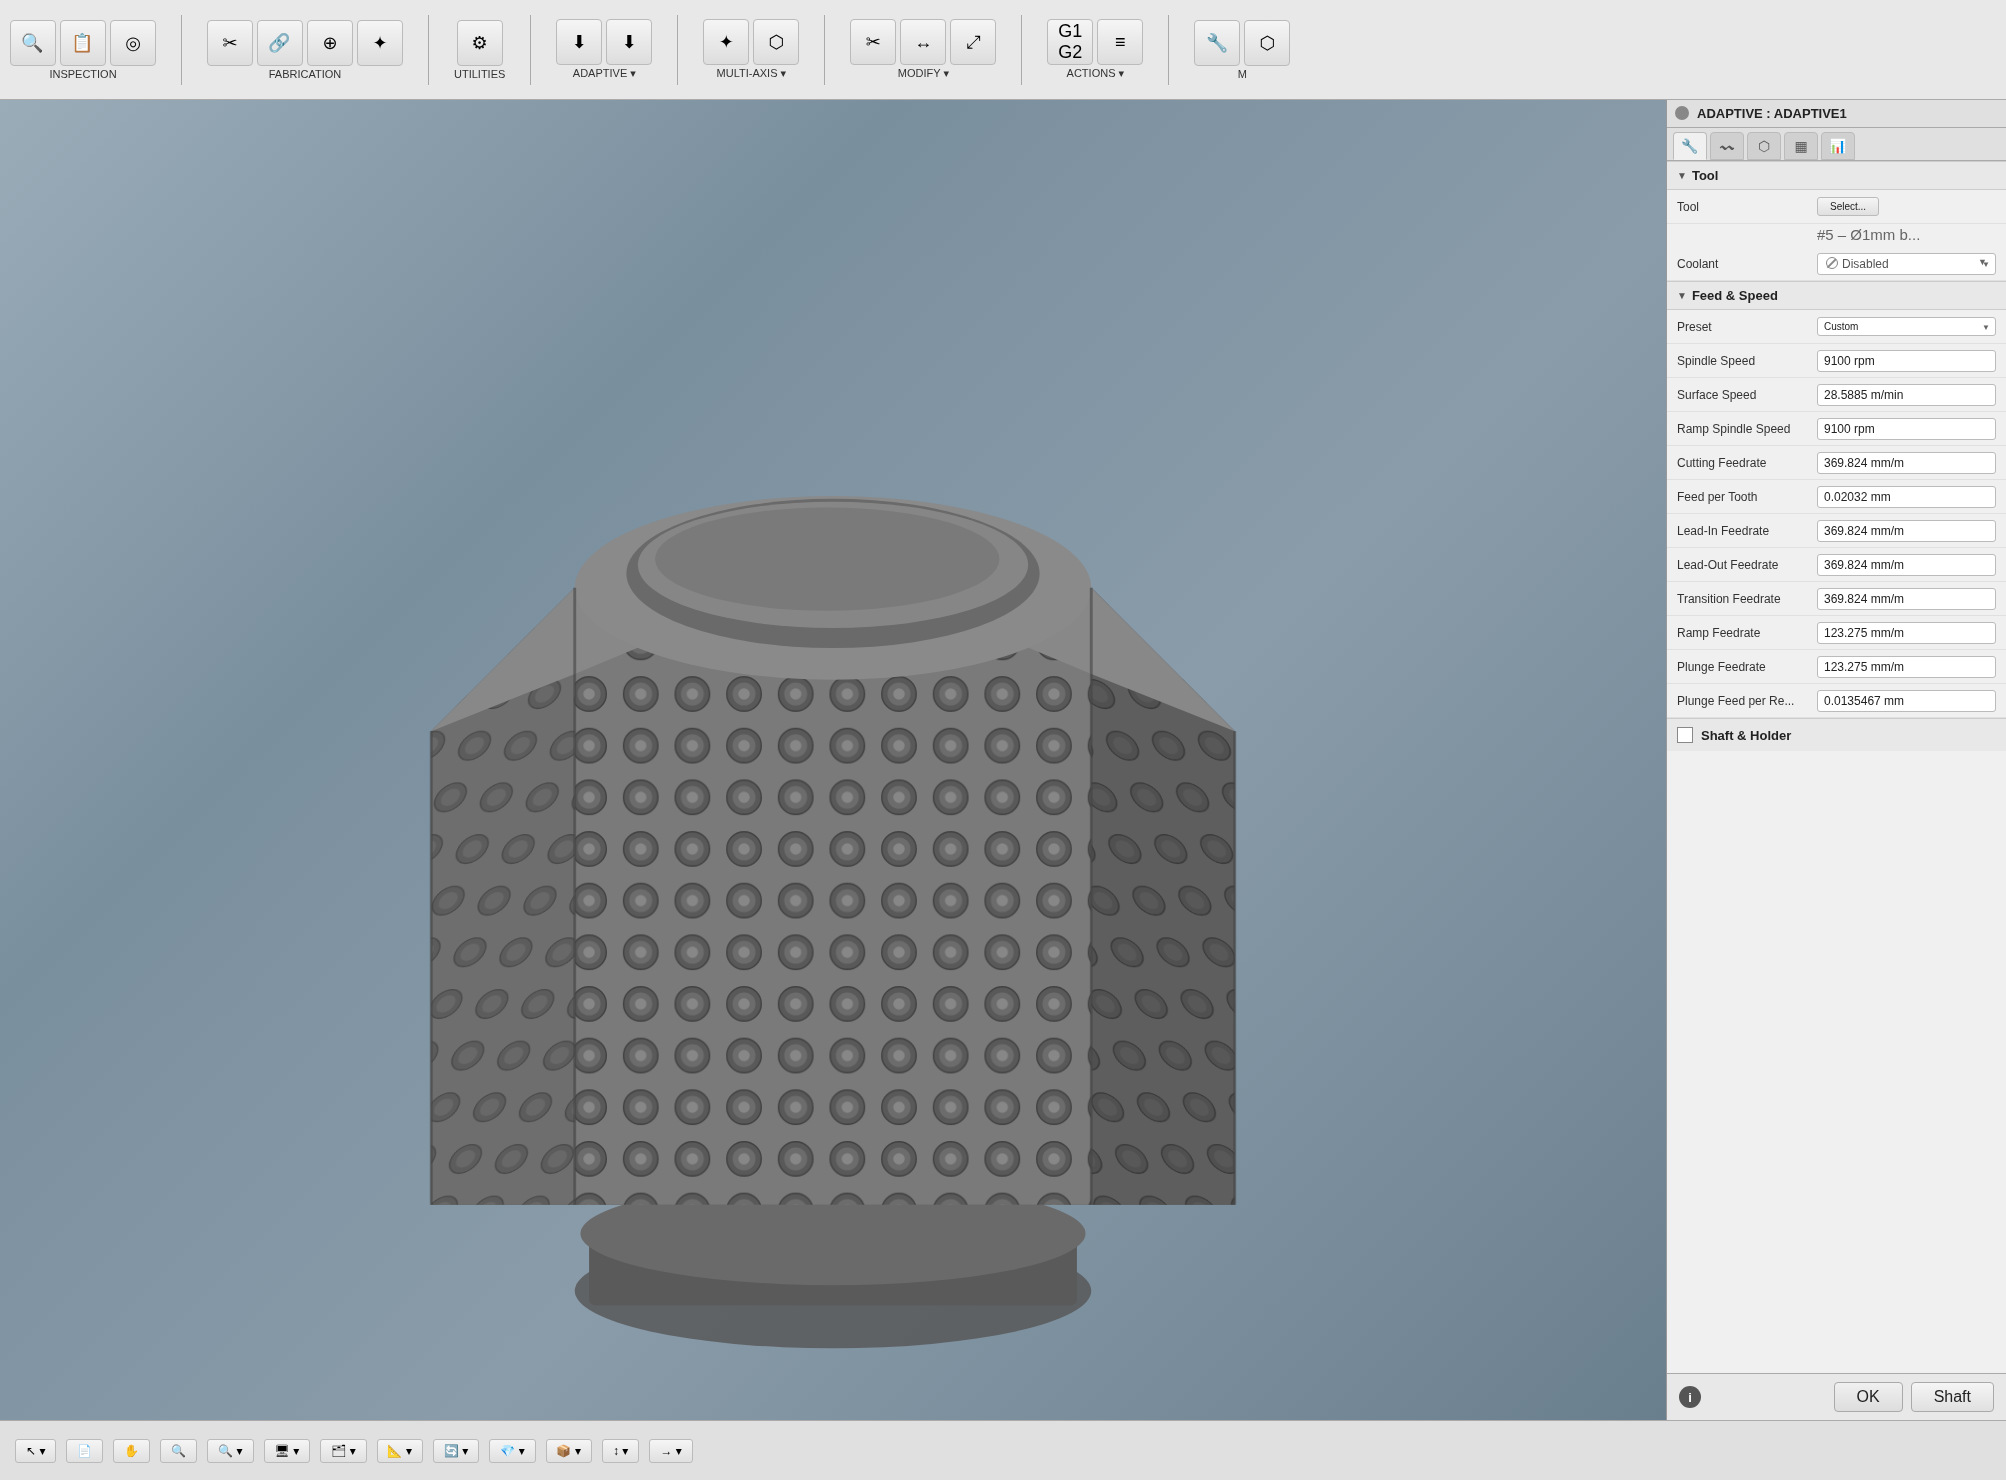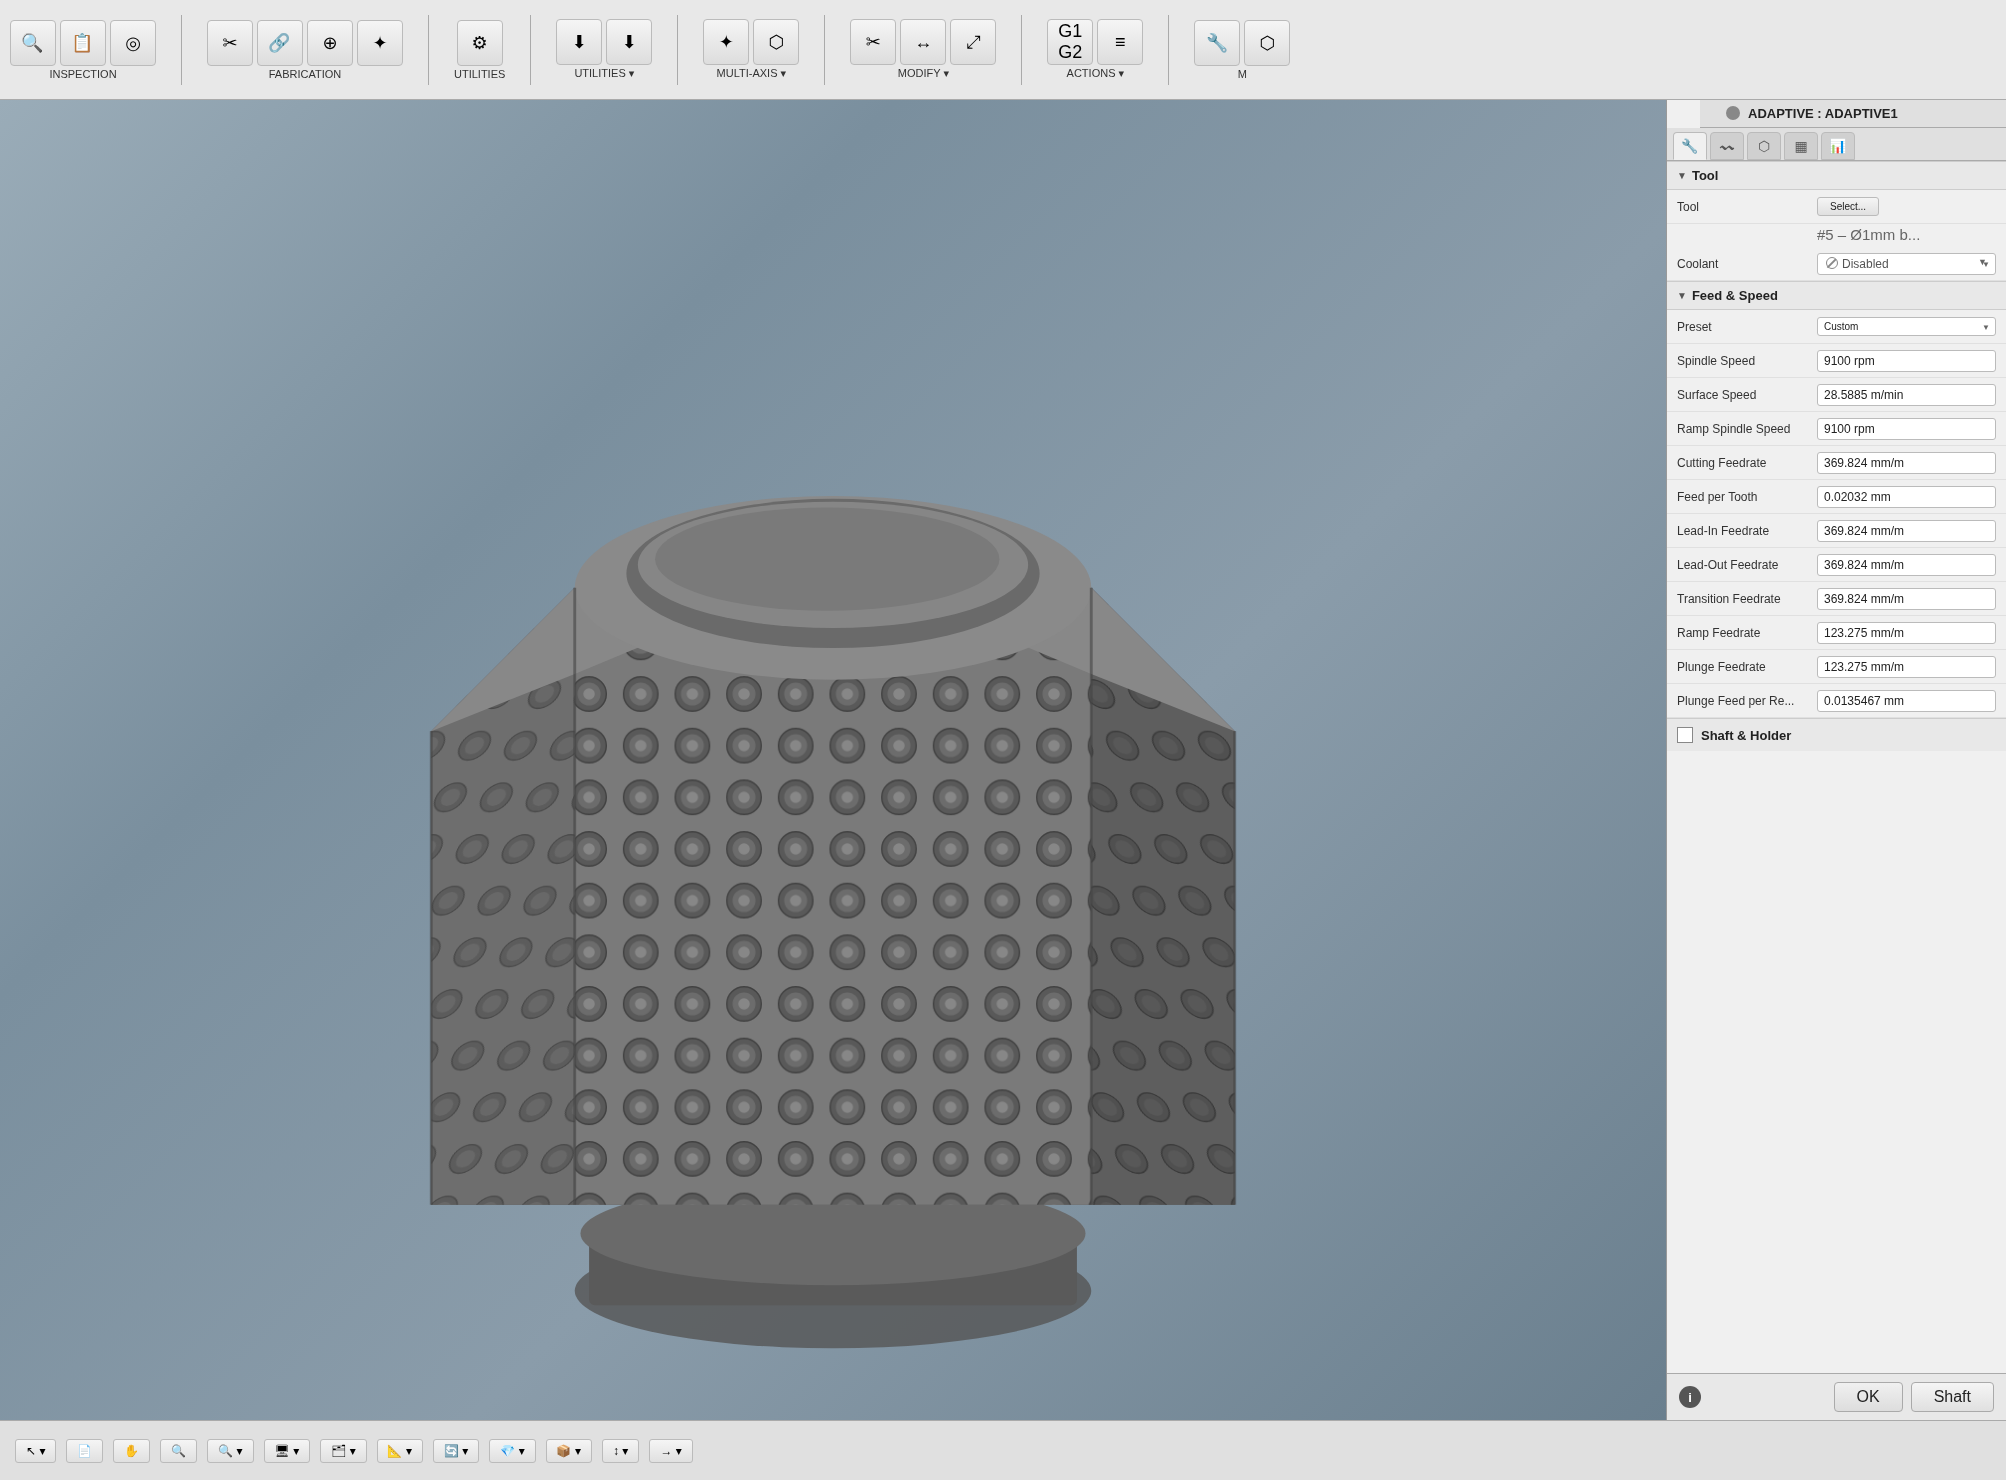--- a/index.html
+++ b/index.html
@@ -90,25 +90,24 @@
       display: flex;
       flex-direction: column;
       overflow: hidden;
       flex-shrink: 0;
     }
 
     
     .panel-header {
       background: #e0e0e0;
       border-bottom: 1px solid #aaa;
-      padding: 6px 26px;
+      padding: 6px 8px;
       display: flex;
       align-items: flex-start;
       gap: 8px;
-      margin-left: 33px;
     }
     .panel-header-dot {
       width: 14px;
       height: 14px;
       border-radius: 50%;
       background: #888;
       flex-shrink: 0;
     }
     .panel-header-title {
       font-weight: bold;
@@ -393,21 +392,21 @@
     <div class="toolbar-label">UTILITIES</div>
   </div>
 
   <div class="toolbar-separator"></div>
 
   <div class="toolbar-group">
     <div class="toolbar-icons">
       <div class="toolbar-btn">⬇</div>
       <div class="toolbar-btn">⬇</div>
     </div>
-    <div class="toolbar-label">UTILITIES ▾</div>
+    <div class="toolbar-label">ADAPTIVE ▾</div>
   </div>
 
   <div class="toolbar-separator"></div>
 
   <div class="toolbar-group">
     <div class="toolbar-icons">
       <div class="toolbar-btn">✦</div>
       <div class="toolbar-btn">⬡</div>
     </div>
     <div class="toolbar-label">MULTI-AXIS ▾</div>

